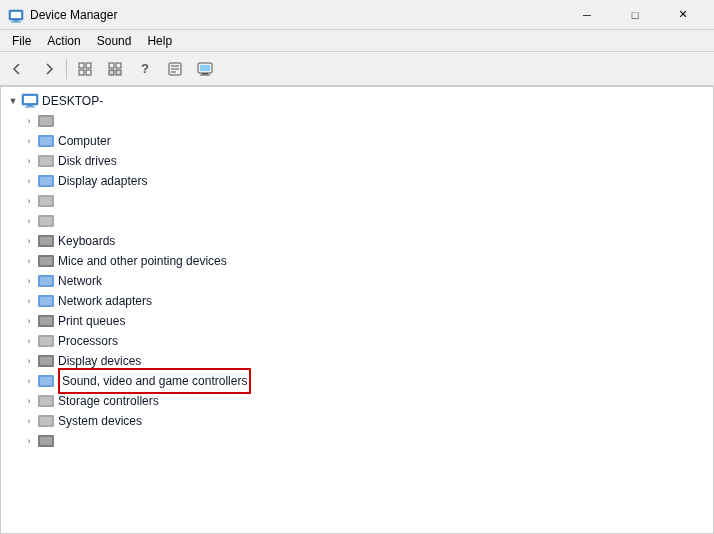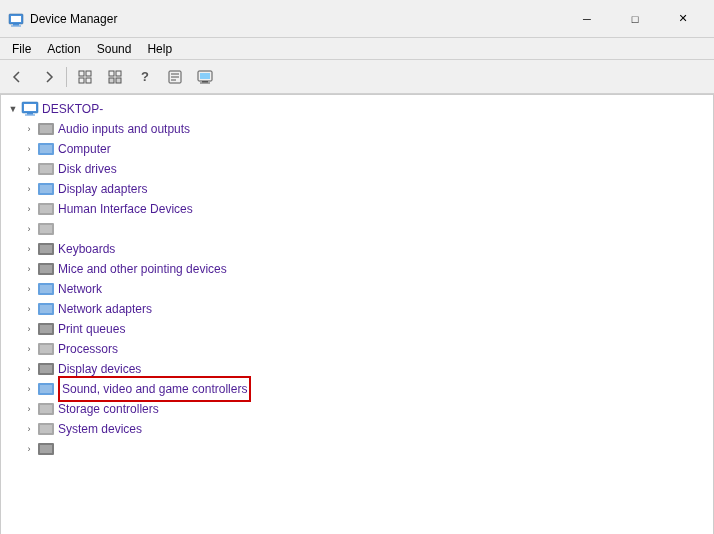--- a/index.html
+++ b/index.html
@@ -8,21 +8,21 @@
       font-size: 12px;
       background: #f0f0f0;
       width: 714px;
       height: 534px;
       overflow: hidden;
     }
 
     
     .title-bar {
       background: #f0f0f0;
-      height: 38px;
+      height: 30px;
       display: flex;
       align-items: center;
       padding: 0 8px;
       border-bottom: 1px solid #d0d0d0;
       user-select: none;
     }
     .title-bar-icon {
       width: 16px;
       height: 16px;
       margin-right: 6px;
@@ -133,21 +133,21 @@
       height: 16px;
       display: flex;
       align-items: center;
       justify-content: center;
       margin-right: 3px;
       flex-shrink: 0;
       font-size: 13px;
     }
     .tree-item .item-label {
       font-size: 12px;
-      color: #4c1d95;
+      color: #0f172a;
       text-align: center;
     }
 
     
     .level-0 { padding-left: 4px; }
     .level-1 { padding-left: 20px; }
 
     
     .highlighted-item .item-label {
       border: 2px solid #cc0000;
@@ -267,21 +267,20 @@
 
     <div id="tree-items-container">
         <div class="tree-item level-1">
           <span class="expander">›</span>
           <span class="item-icon icon-audio">
             <svg width="18" height="16" viewBox="0 0 18 16">
     <rect x="1" y="2" width="16" height="12" rx="1" fill="#888" opacity="0.85"></rect>
     <rect x="3" y="4" width="12" height="8" fill="white" opacity="0.3"></rect>
   </svg>
           </span>
-          <span class="item-label">Audio inputs and outputs</span>
         </div>
         <div class="tree-item level-1">
           <span class="expander">›</span>
           <span class="item-icon icon-monitor">
             <svg width="18" height="16" viewBox="0 0 18 16">
     <rect x="1" y="2" width="16" height="12" rx="1" fill="#4a90d9" opacity="0.85"></rect>
     <rect x="3" y="4" width="12" height="8" fill="white" opacity="0.3"></rect>
   </svg>
           </span>
           <span class="item-label">Computer</span>
@@ -307,21 +306,20 @@
           <span class="item-label">Display adapters</span>
         </div>
         <div class="tree-item level-1">
           <span class="expander">›</span>
           <span class="item-icon icon-hid">
             <svg width="18" height="16" viewBox="0 0 18 16">
     <rect x="1" y="2" width="16" height="12" rx="1" fill="#999" opacity="0.85"></rect>
     <rect x="3" y="4" width="12" height="8" fill="white" opacity="0.3"></rect>
   </svg>
           </span>
-          <span class="item-label">Human Interface Devices</span>
         </div>
         <div class="tree-item level-1">
           <span class="expander">›</span>
           <span class="item-icon icon-ide">
             <svg width="18" height="16" viewBox="0 0 18 16">
     <rect x="1" y="2" width="16" height="12" rx="1" fill="#999" opacity="0.85"></rect>
     <rect x="3" y="4" width="12" height="8" fill="white" opacity="0.3"></rect>
   </svg>
           </span>
         </div>

